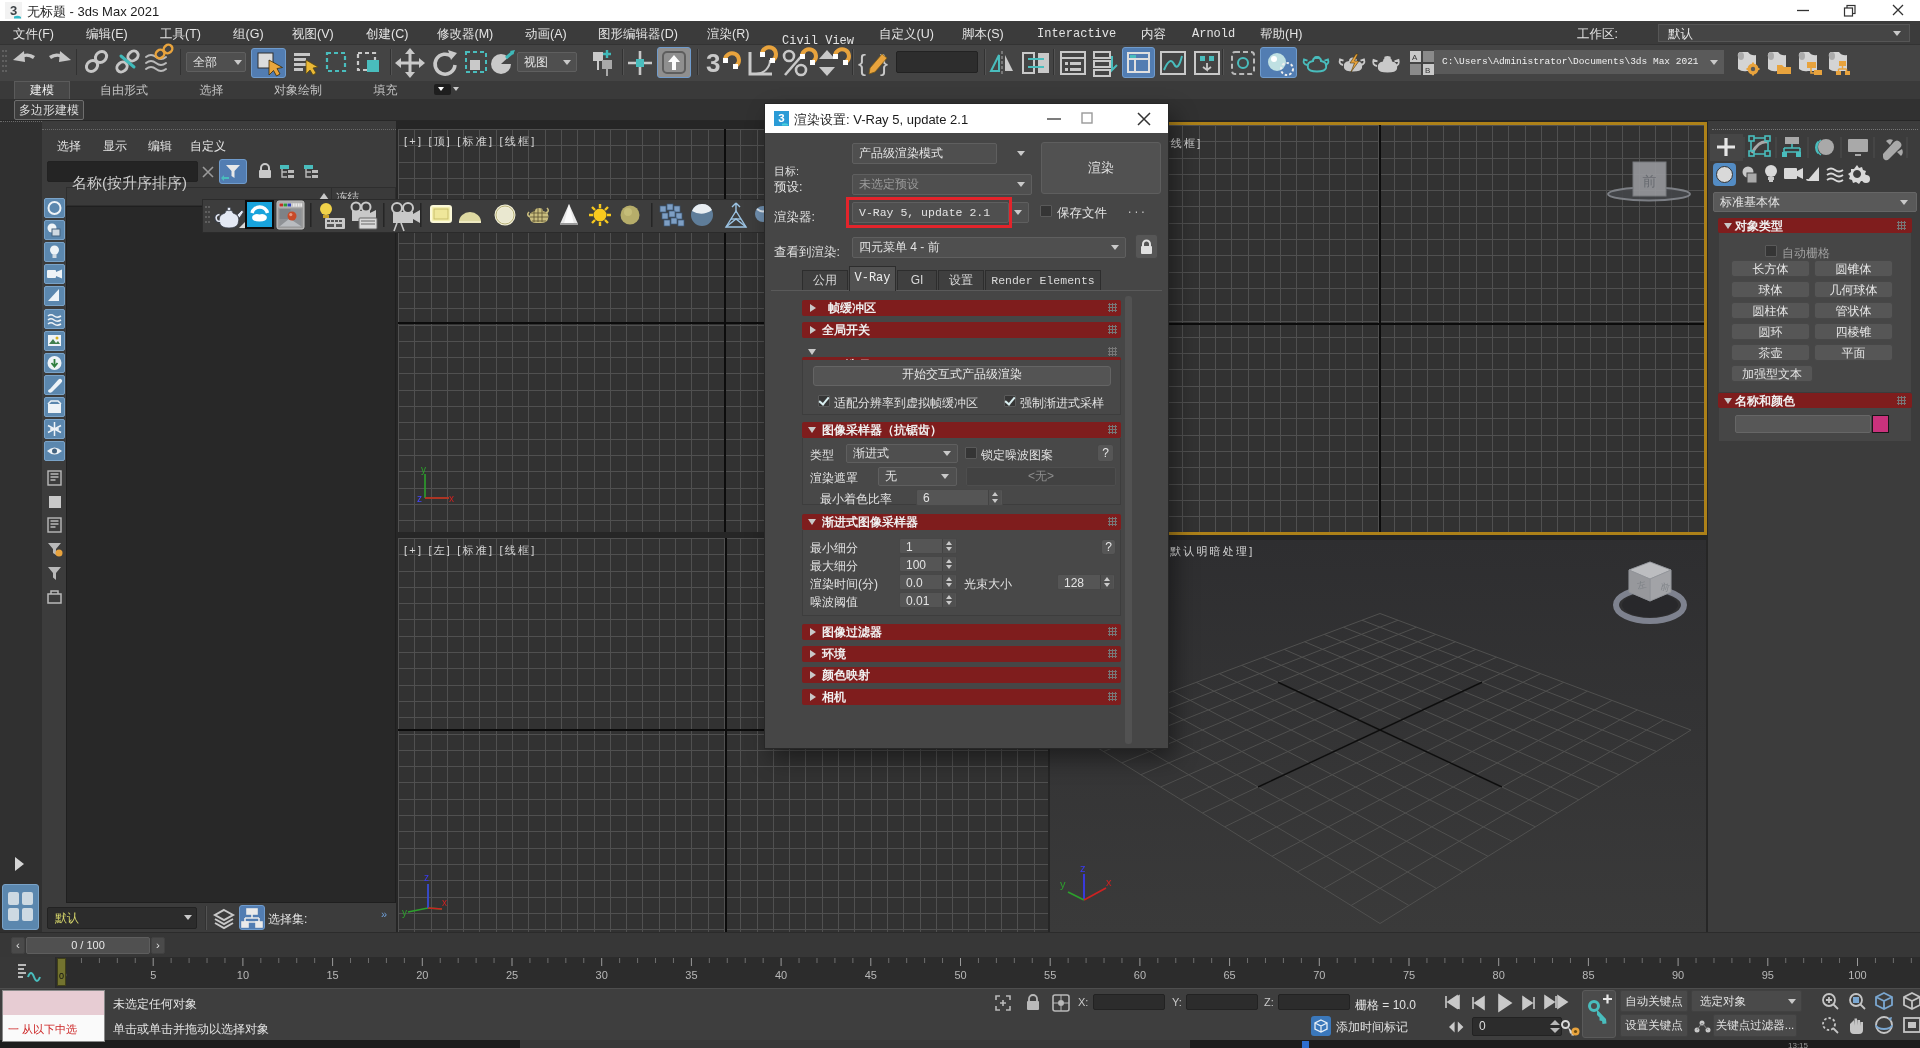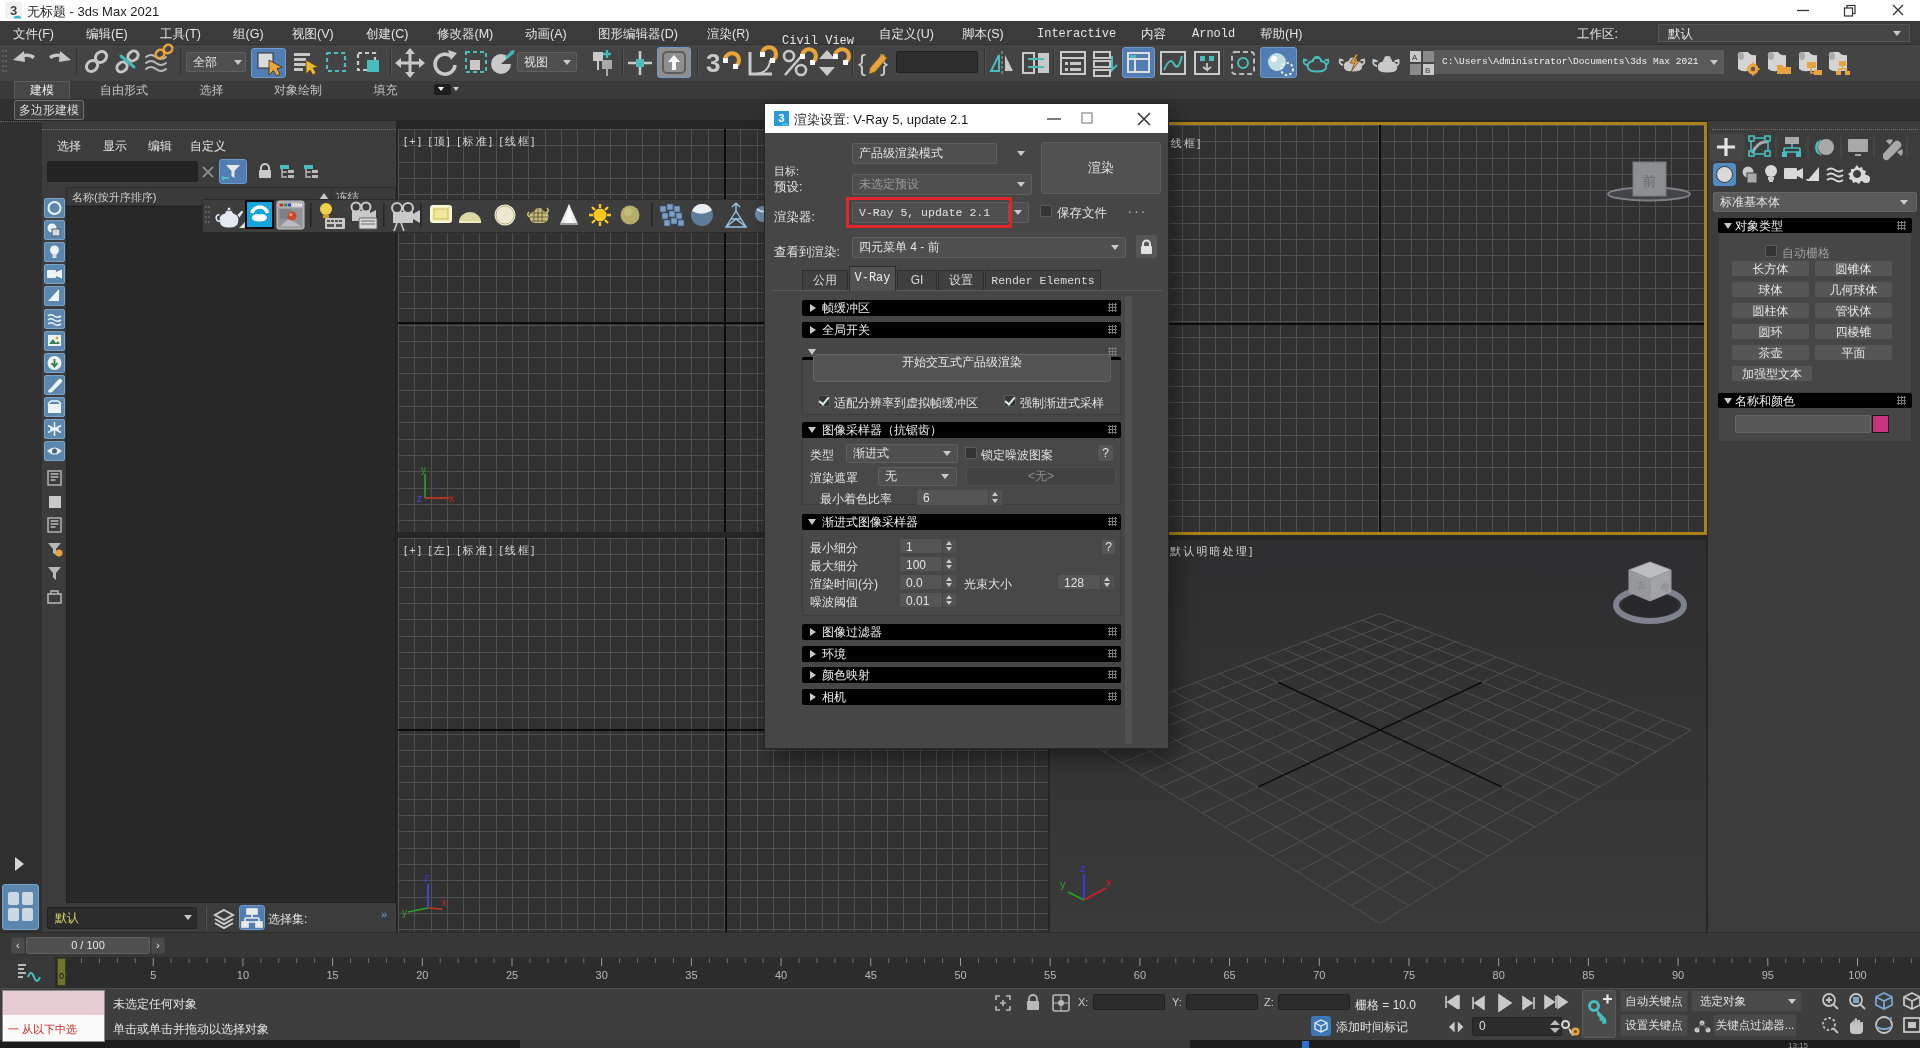--- a/index.html
+++ b/index.html
@@ -30,21 +30,21 @@
 
 #vpshell{left:396px;top:121px;width:1312px;height:811px;background:#262626}
 .vp{position:absolute;background:#323232}
 .grid{position:absolute;background-image:
  repeating-linear-gradient(to right,#505050 0,#505050 1px,transparent 1px,transparent 16.3px),
  repeating-linear-gradient(to bottom,#505050 0,#505050 1px,transparent 1px,transparent 16.3px)}
 .vplabel{position:absolute;color:#d6d6d6;font-size:11px;letter-spacing:2.2px;white-space:nowrap}
 .blkv{position:absolute;width:2px;background:#0c0c0c}
 .blkh{position:absolute;height:2px;background:#0c0c0c}
 
-.rohead{position:absolute;background:#000000;border-radius:2px;color:#efefef;font-weight:normal;font-size:12px;line-height:16px}
+.rohead{position:absolute;background:#7f1d1d;border-radius:2px;color:#efefef;font-weight:bold;font-size:12px;line-height:16px}
 .grip{position:absolute;width:9px;height:9px;
 background-image:radial-gradient(circle,#777 1px,transparent 1.2px);background-size:3px 3px}
 .btn{position:absolute;background:#565656;border:1px solid #474747;border-radius:3px;color:#e5e5e5;font-size:12px;text-align:center}
 .chk{position:absolute;width:12px;height:12px;background:#353535;border:1px solid #5a5a5a;border-radius:1px}
 .chk.on::after{content:"";position:absolute;left:2px;top:-1px;width:4px;height:8px;border:solid #d9eef0;border-width:0 2px 2px 0;transform:rotate(40deg)}
 .spn{position:absolute;background:#555;border:1px solid #474747;border-radius:2px;color:#e3e3e3;font-size:12px}
 .spn .ar{position:absolute;right:1px;top:0;bottom:0;width:13px;background:#505050;border-left:1px solid #434343}
 .spn .ar::before{content:"";position:absolute;left:3px;top:2px;border-left:3.5px solid transparent;border-right:3.5px solid transparent;border-bottom:4.5px solid #c9c9c9}
 .spn .ar::after{content:"";position:absolute;left:3px;bottom:2px;border-left:3.5px solid transparent;border-right:3.5px solid transparent;border-top:4.5px solid #c9c9c9}
 .val{position:absolute;left:6px;top:1px}
@@ -419,21 +419,21 @@
         <rect x="10" y="8" width="6" height="3" fill="#bbb"></rect>
         <rect x="10" y="13" width="6" height="3" fill="#bbb"></rect>
       </svg>
 <svg class="abs" style="left:302px;top:162px" width="20" height="18">
         <rect x="2" y="3" width="9" height="4" fill="#49bdbd"></rect>
         <path d="M4 7 v8 h5 M4 10 h5" stroke="#bbb" stroke-width="1.4" fill="none"></path>
         <rect x="10" y="8" width="6" height="3" fill="#bbb"></rect>
         <rect x="10" y="13" width="6" height="3" fill="#bbb"></rect>
       </svg>
 <div class="abs" style="left:66px;top:187px;width:330px;height:19px;background:#3a3a3a;border:1px solid #2e2e2e"></div>
-<div class="txt" style="left:72px;top:190px;font-size:11px;color:#cccccc">名称(按升序排序)</div>
+<div class="txt" style="left:72px;top:174px;font-size:15px;color:#cccccc">名称(按升序排序)</div>
 <svg class="abs" style="left:318px;top:192px" width="12" height="10">
         <path d="M6 1 L11 8 H1 Z" fill="#c9c9c9"></path>
       </svg>
 <div class="abs" style="left:331px;top:187px;width:1px;height:19px;background:#2e2e2e"></div>
 <div class="txt" style="left:336px;top:190px;font-size:11.5px;color:#cccccc">冻结</div>
 <div class="abs" style="left:66px;top:206px;width:330px;height:697px;background:#282828;border:1px solid #1f1f1f"></div>
 <div id="sexpicons">
         <div class="abs" style="left:44px;top:198px;width:21px;height:20px;background:#5b87ae;border:1px solid #7aa3c8;border-radius:2px"></div>
         <svg class="abs gl-c" style="left:44px;top:198px" width="21" height="20">
           <circle cx="10.5" cy="10" r="6" fill="none" stroke="#eef3f7" stroke-width="2"></circle>
@@ -942,37 +942,37 @@
       </svg>
 
 <div class="abs" style="left:37px;top:166px;width:46px;height:21px;background:#3f3f3f;border:1px solid #2d2d2d;color:#d9d9d9;font-size:12px;line-height:19px;text-align:center">公用</div>
 <div class="abs" style="left:84px;top:162px;width:47px;height:25px;background:#525252;border:1px solid #2d2d2d;border-bottom:none;color:#f0f0f0;font-size:12px;line-height:23px;text-align:center;z-index:2;font-family:'Liberation Mono',monospace">V-Ray</div>
 <div class="abs" style="left:132px;top:166px;width:40px;height:21px;background:#3f3f3f;border:1px solid #2d2d2d;color:#d9d9d9;font-size:12px;line-height:19px;text-align:center">GI</div>
 <div class="abs" style="left:173px;top:166px;width:46px;height:21px;background:#3f3f3f;border:1px solid #2d2d2d;color:#d9d9d9;font-size:12px;line-height:19px;text-align:center">设置</div>
 <div class="abs" style="left:220px;top:166px;width:116px;height:21px;background:#3f3f3f;border:1px solid #2d2d2d;color:#d9d9d9;font-size:11.5px;line-height:19px;text-align:center;font-family:'Liberation Mono',monospace">Render Elements</div>
 <div class="abs" style="left:6px;top:186px;width:391px;height:1px;background:#5a5a5a"></div>
 
 <div class="abs" style="left:360px;top:192px;width:7px;height:448px;background:#525252;border-radius:3px"></div>
-<div class="rohead" style="left:37px;top:196px;width:319px;height:16px"><span style="margin-left:20px">帧缓冲区</span></div>
+<div class="rohead" style="left:37px;top:196px;width:319px;height:16px"><span style="margin-left:26px">帧缓冲区</span></div>
 <svg class="abs" style="left:44px;top:200px" width="8" height="9">
         <path d="M1 0 l6 4 -6 4 z" fill="#c9c9c9"></path>
       </svg>
 <div class="grip" style="left:343px;top:199px"></div>
 <div class="rohead" style="left:37px;top:218px;width:319px;height:16px"><span style="margin-left:20px">全局开关</span></div>
 <svg class="abs" style="left:44px;top:222px" width="8" height="9">
         <path d="M1 0 l6 4 -6 4 z" fill="#c9c9c9"></path>
       </svg>
 <div class="grip" style="left:343px;top:221px"></div>
 <div class="rohead" style="left:37px;top:253px;width:319px;height:16px"><span style="margin-left:20px">IPR 选项</span></div>
 <svg class="abs" style="left:43px;top:245px" width="10" height="8">
         <path d="M0 0 h8 l-4 6 z" fill="#c9c9c9"></path>
       </svg>
 <div class="grip" style="left:343px;top:243px"></div>
 <div class="abs" style="left:37px;top:256px;width:319px;height:55px;background:#484848;border:1px solid #3d3d3d;border-top:none"></div>
-<div class="btn" style="left:48px;top:250px;width:298px;height:28px;line-height:15px;background:#545454;border-color:#646464">开始交互式产品级渲染</div>
+<div class="btn" style="left:48px;top:262px;width:298px;height:20px;line-height:15px;background:#545454;border-color:#646464">开始交互式产品级渲染</div>
 <div class="chk on" style="left:53px;top:291px"></div>
 <div class="txt" style="left:69px;top:291px">适配分辨率到虚拟帧缓冲区</div>
 <div class="chk on" style="left:239px;top:291px"></div>
 <div class="txt" style="left:255px;top:291px">强制渐进式采样</div>
 
 <div class="rohead" style="left:37px;top:318px;width:319px;height:16px"><span style="margin-left:20px">图像采样器（抗锯齿）</span></div>
 <svg class="abs" style="left:43px;top:323px" width="10" height="8">
         <path d="M0 0 h8 l-4 6 z" fill="#c9c9c9"></path>
       </svg>
 <div class="grip" style="left:343px;top:321px"></div>

